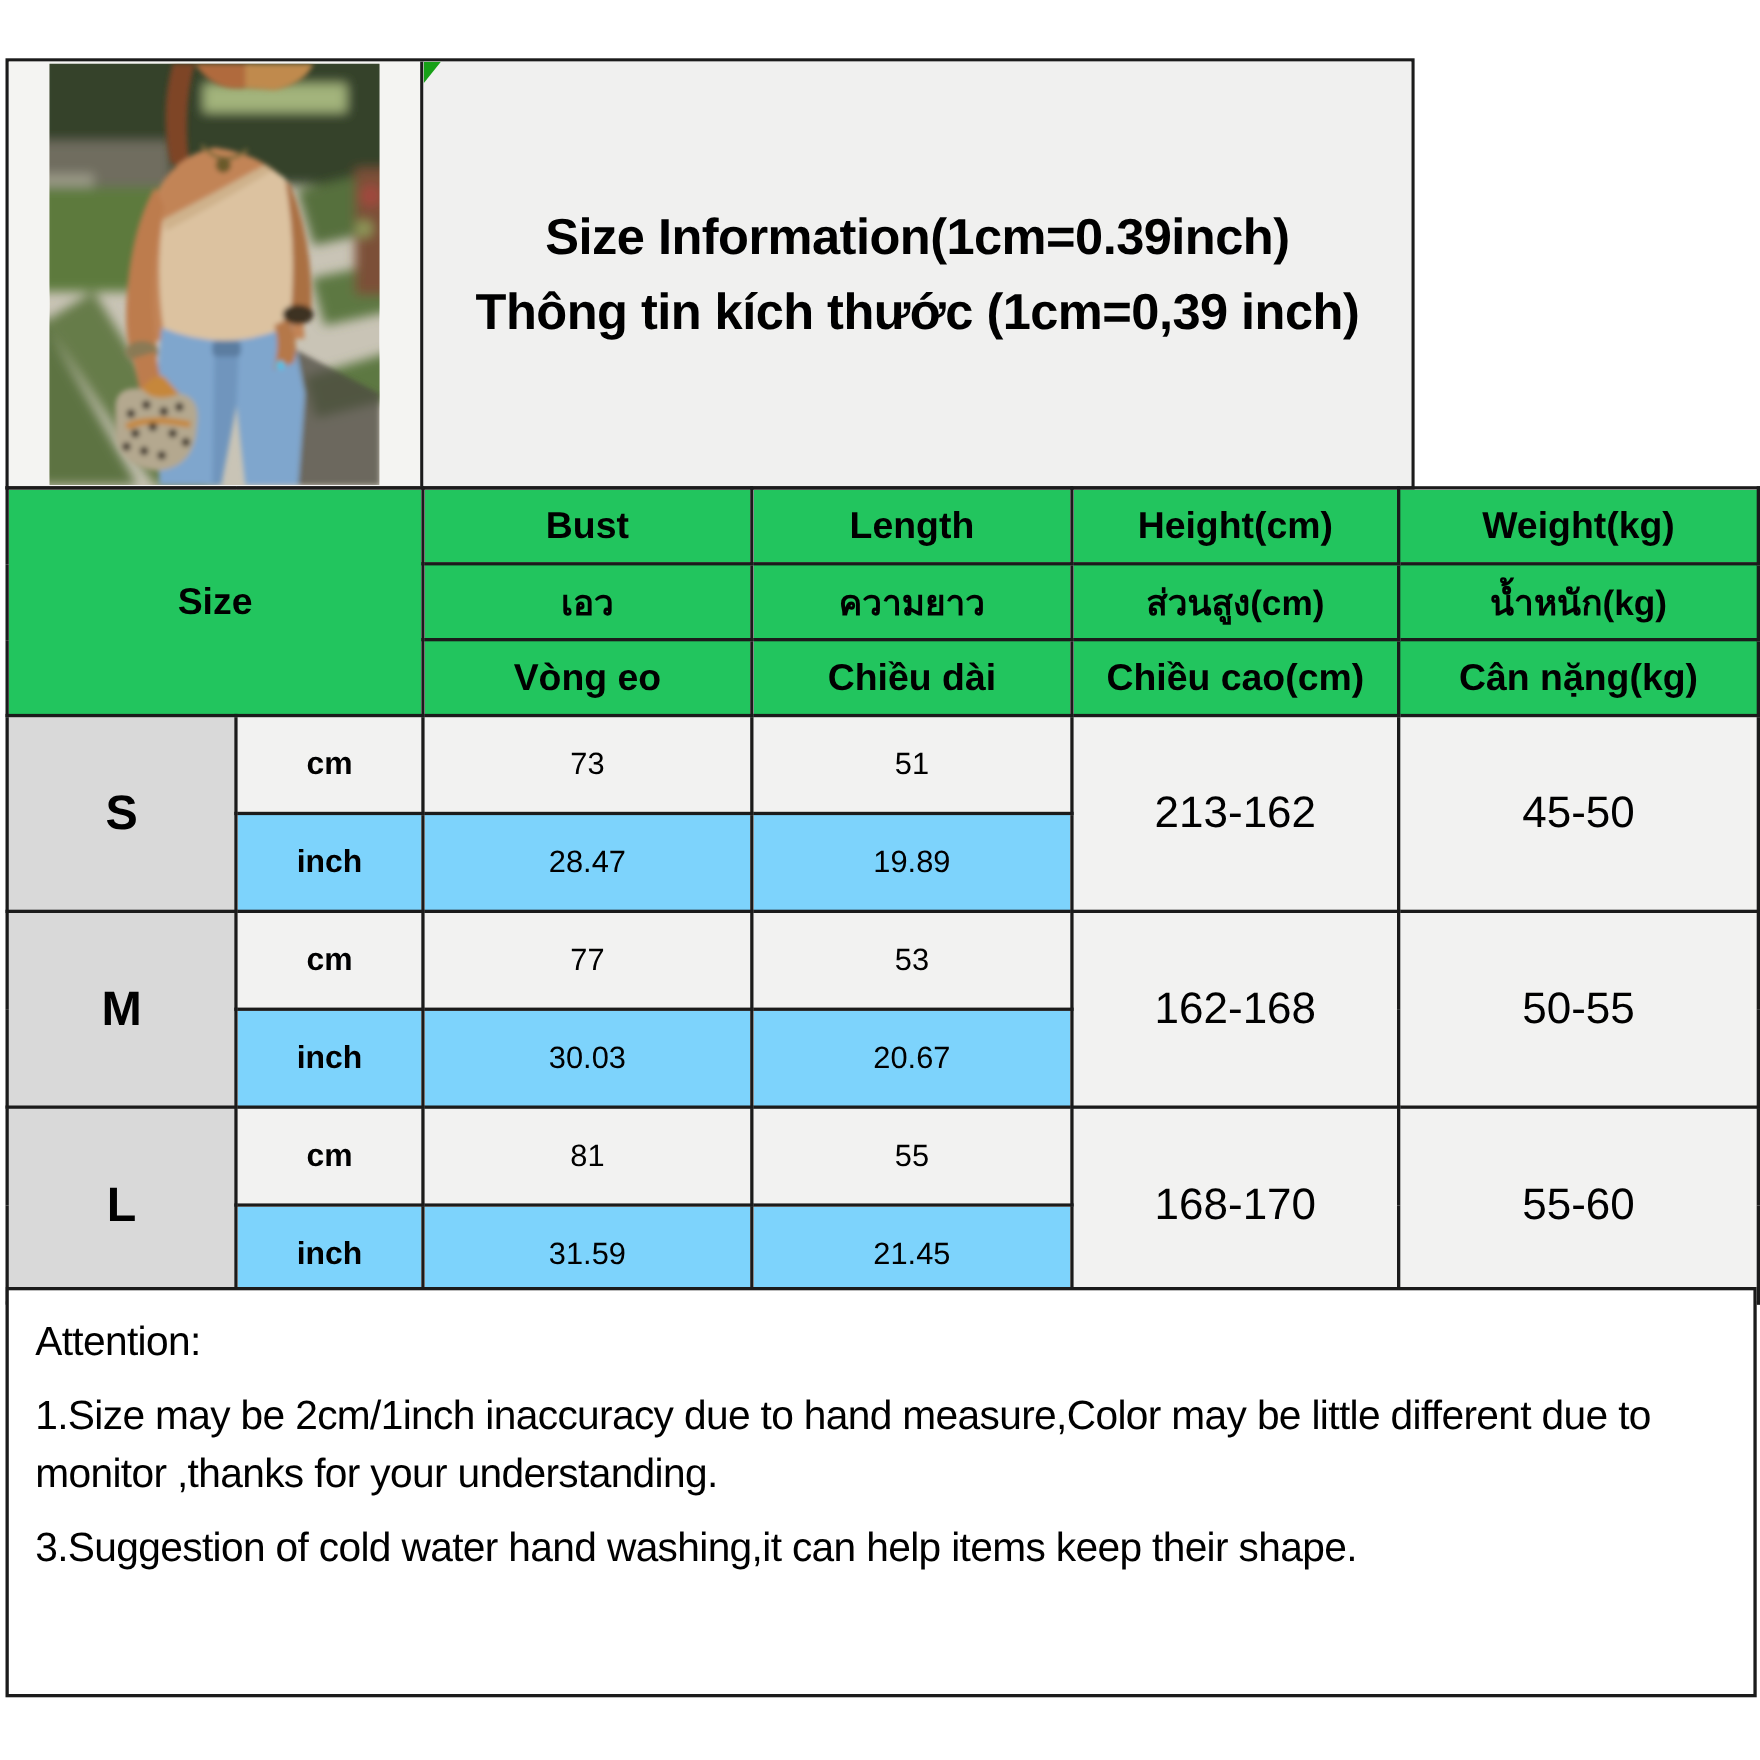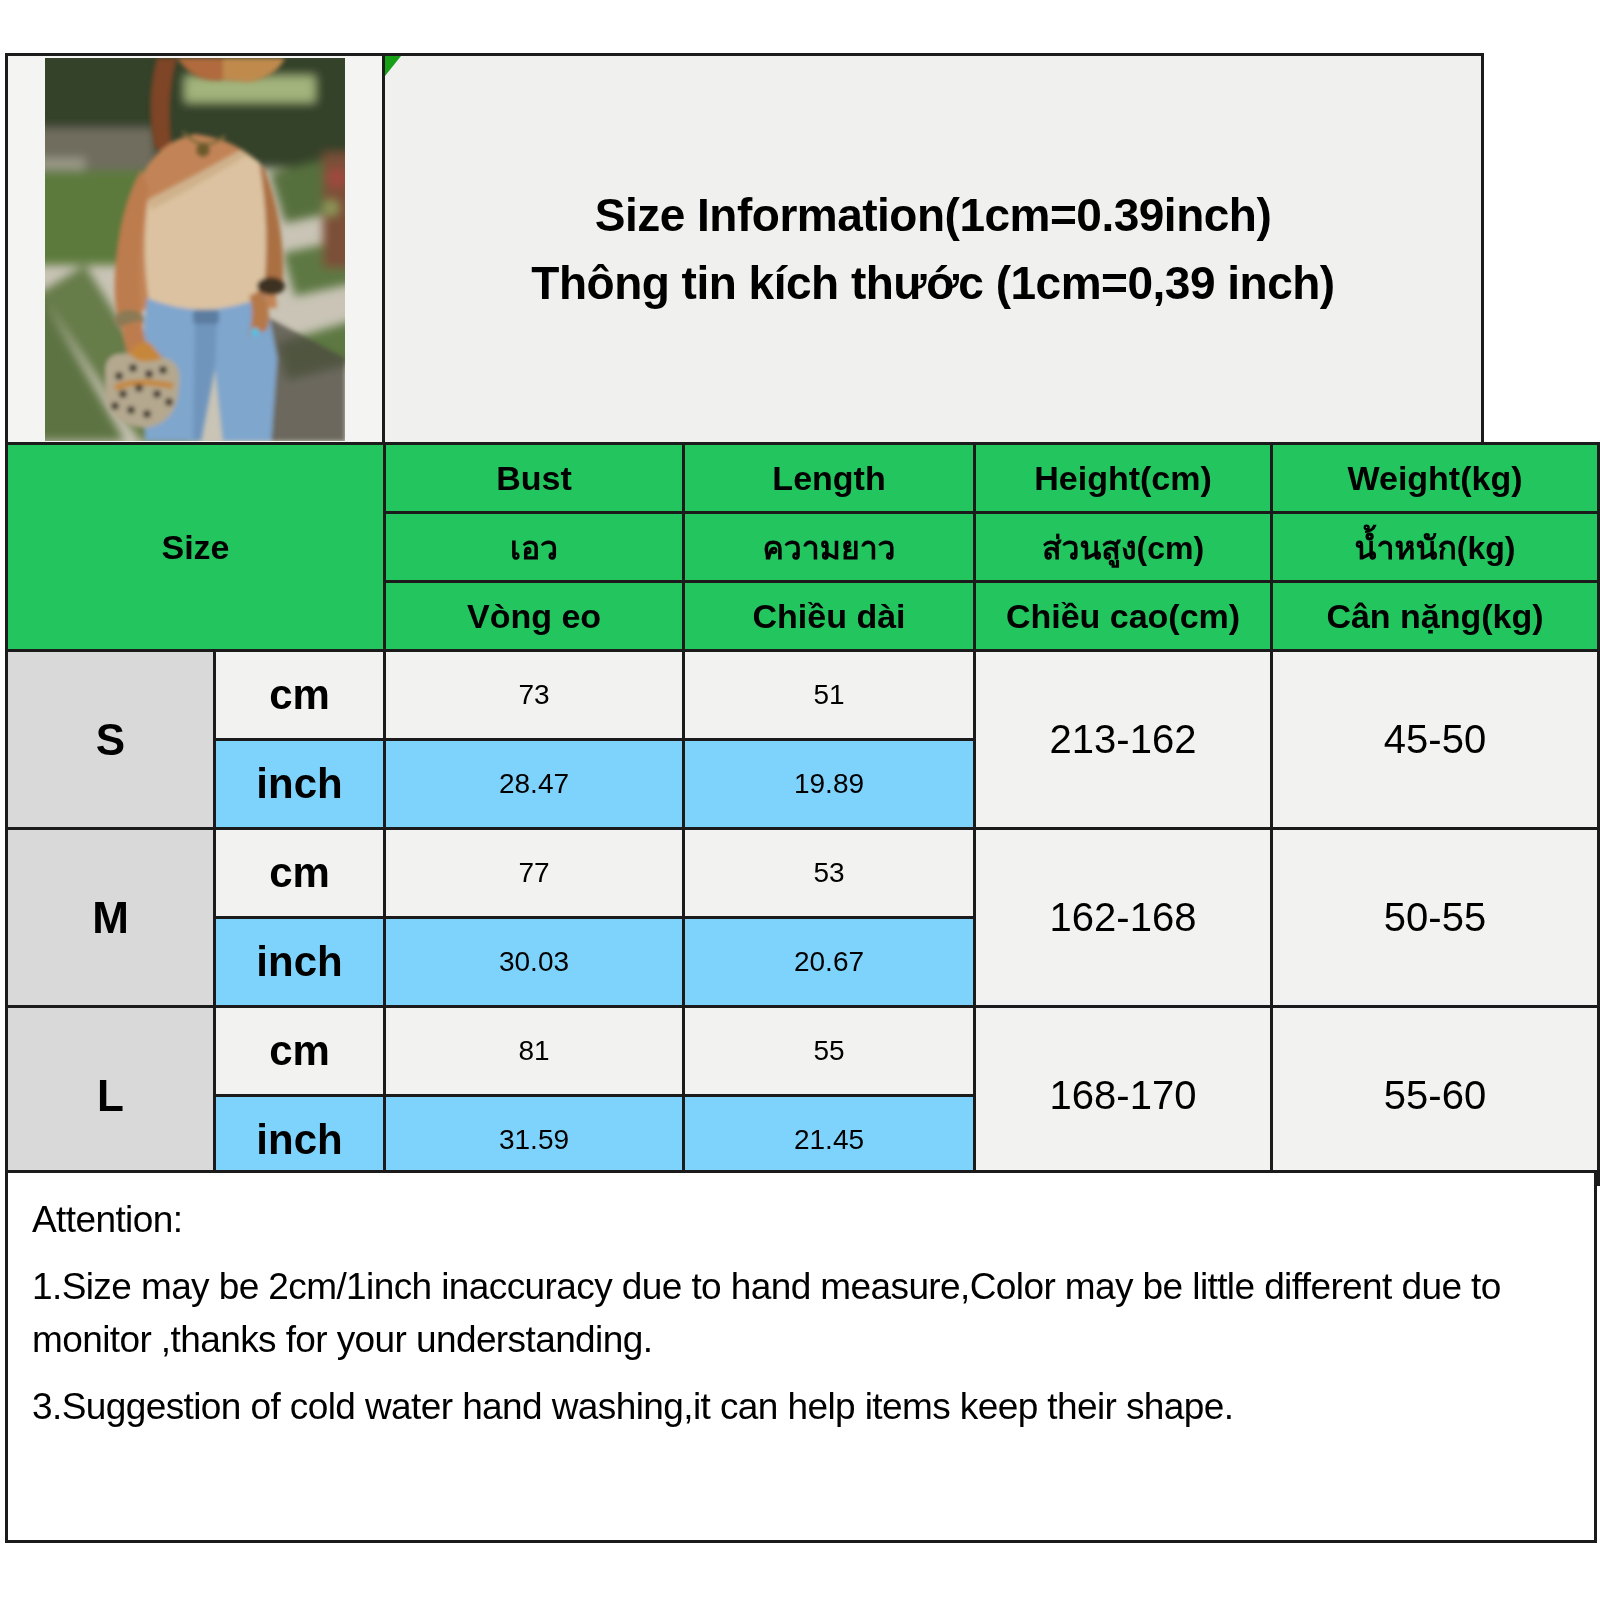--- a/index.html
+++ b/index.html
@@ -2,21 +2,21 @@
 <html><head>
 <meta charset="utf-8">
 <style>
   html,body{margin:0;padding:0;background:#fff;}
   .sheet{
     position:relative;width:1600px;height:1600px;background:#ffffff;
     font-family:"Liberation Sans","DejaVu Sans",sans-serif;color:#000;overflow:hidden;
   }
   
   .top-section{
-    position:absolute;left:5px;top:53px;width:1479px;height:392px;
+    position:absolute;left:5px;top:53px;width:1281px;height:392px;
     box-sizing:border-box;border:3px solid #1b1b1b;display:flex;
   }
   .photo-cell{
     width:377px;box-sizing:border-box;border-right:3px solid #1b1b1b;
     background:#f4f4f2;flex:0 0 auto;
   }
   .photo-cell svg{display:block;margin:2px auto 0;}
   .title-cell{
     flex:1;background:#f0f0ef;position:relative;
     display:flex;flex-direction:column;justify-content:center;align-items:center;row-gap:17px;
@@ -34,21 +34,21 @@
   .size-table td{
     border:3px solid #1b1b1b;text-align:center;vertical-align:middle;padding:0;
     overflow:hidden;white-space:nowrap;
   }
   .hdr td{height:66px;background:#22c55e;font-weight:bold;font-size:34px;}
   .hdr.th-row td{font-size:32px;}
   .c-size{font-size:58px;font-weight:bold;background:#d9d9d9;}
   tr.r-cm td{height:86px;background:#f2f2f1;}
   tr.r-inch td{height:86px;background:#7dd3fc;}
   .c-letter{background:#d9d9d9 !important;font-size:44px;font-weight:bold;}
-  .c-unit{font-size:42px;font-weight:bold;}
+  .c-unit{font-size:29px;font-weight:bold;}
   .c-val{font-size:28px;font-weight:normal;}
   .c-range{background:#f2f2f1 !important;font-size:40px;font-weight:normal;}
   
   .attention-box{
     position:absolute;left:5px;top:1170px;width:1592px;height:373px;
     box-sizing:border-box;border:3px solid #1b1b1b;background:#fff;
     padding:6px 10px;
   }
   .att-line{margin:14px;font-size:37px;line-height:53px;letter-spacing:-0.6px;}
 </style>

